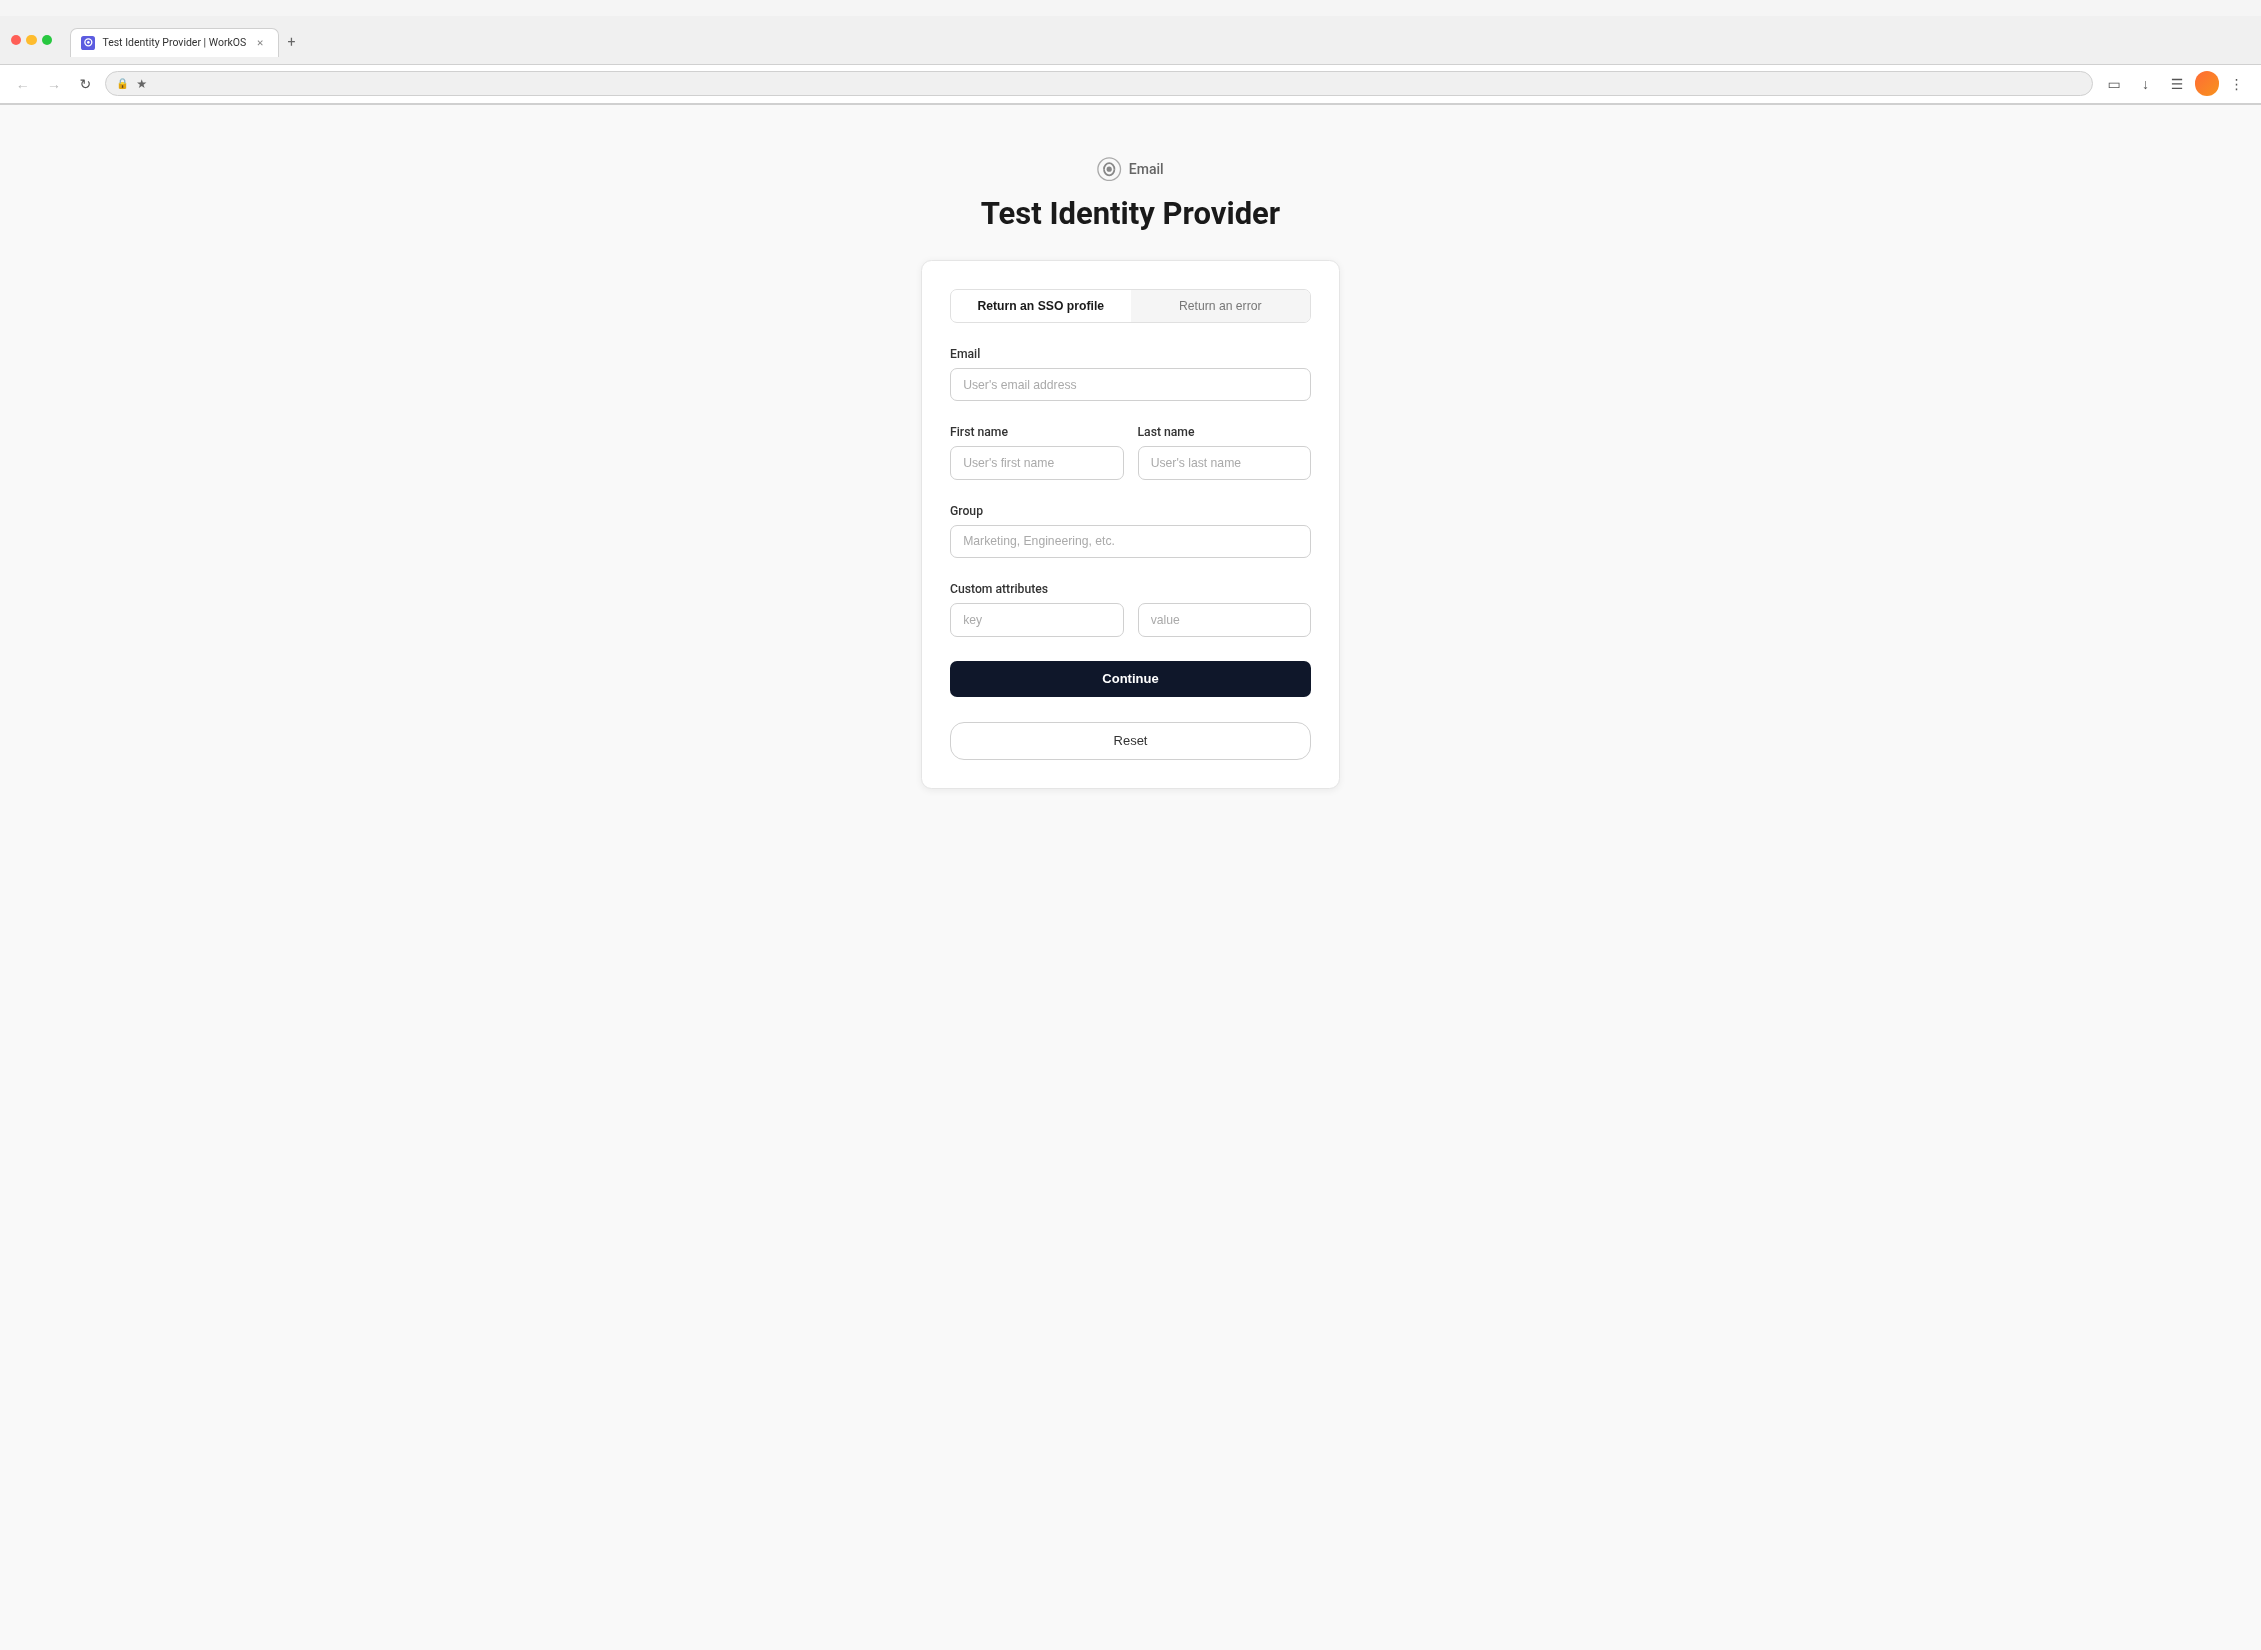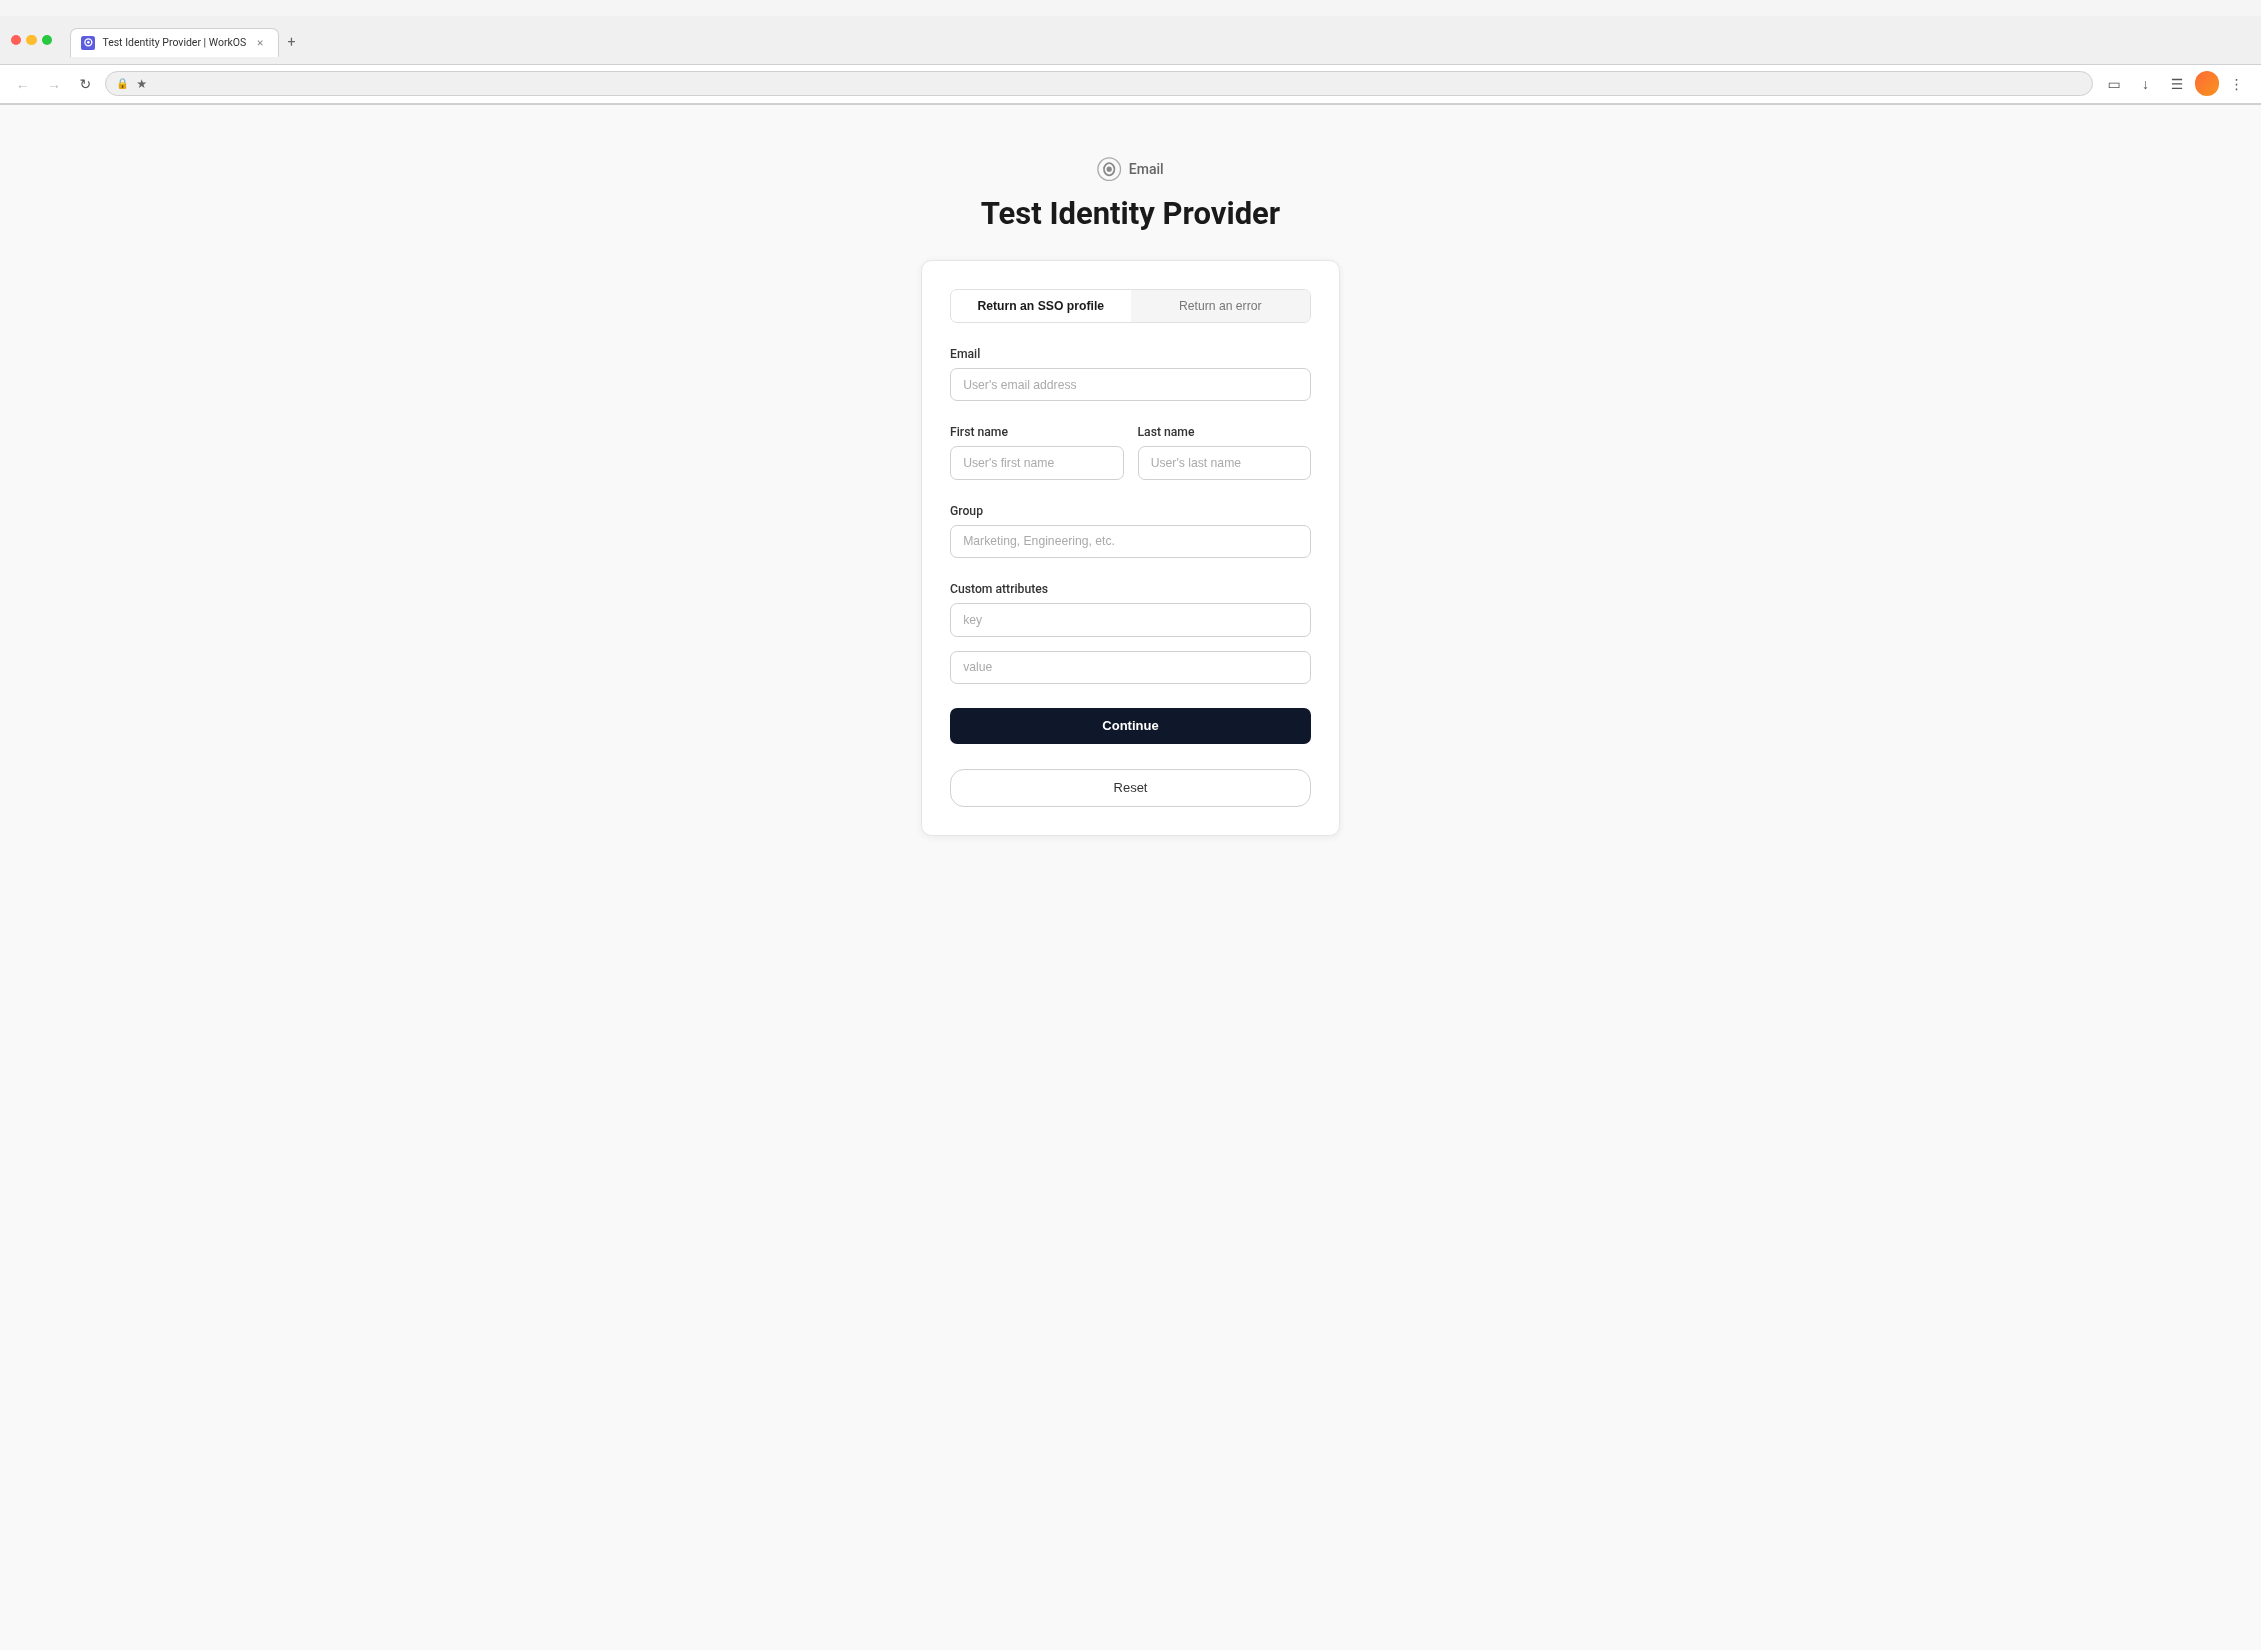--- a/index.html
+++ b/index.html
@@ -320,21 +320,20 @@
       border: 0.9px solid #d0d0d0;
       border-radius: 14px;
       font-size: 13px;
       font-weight: 500;
       cursor: pointer;
     }
 
     .custom-attributes-row {
       display: flex;
       gap: 14px;
-      flex-direction: column;
     }
 
     .custom-attributes-row .form-input {
       flex: 1;
     }
   </style>
 </head>
 <body>
 
 <div class="browser-chrome">

